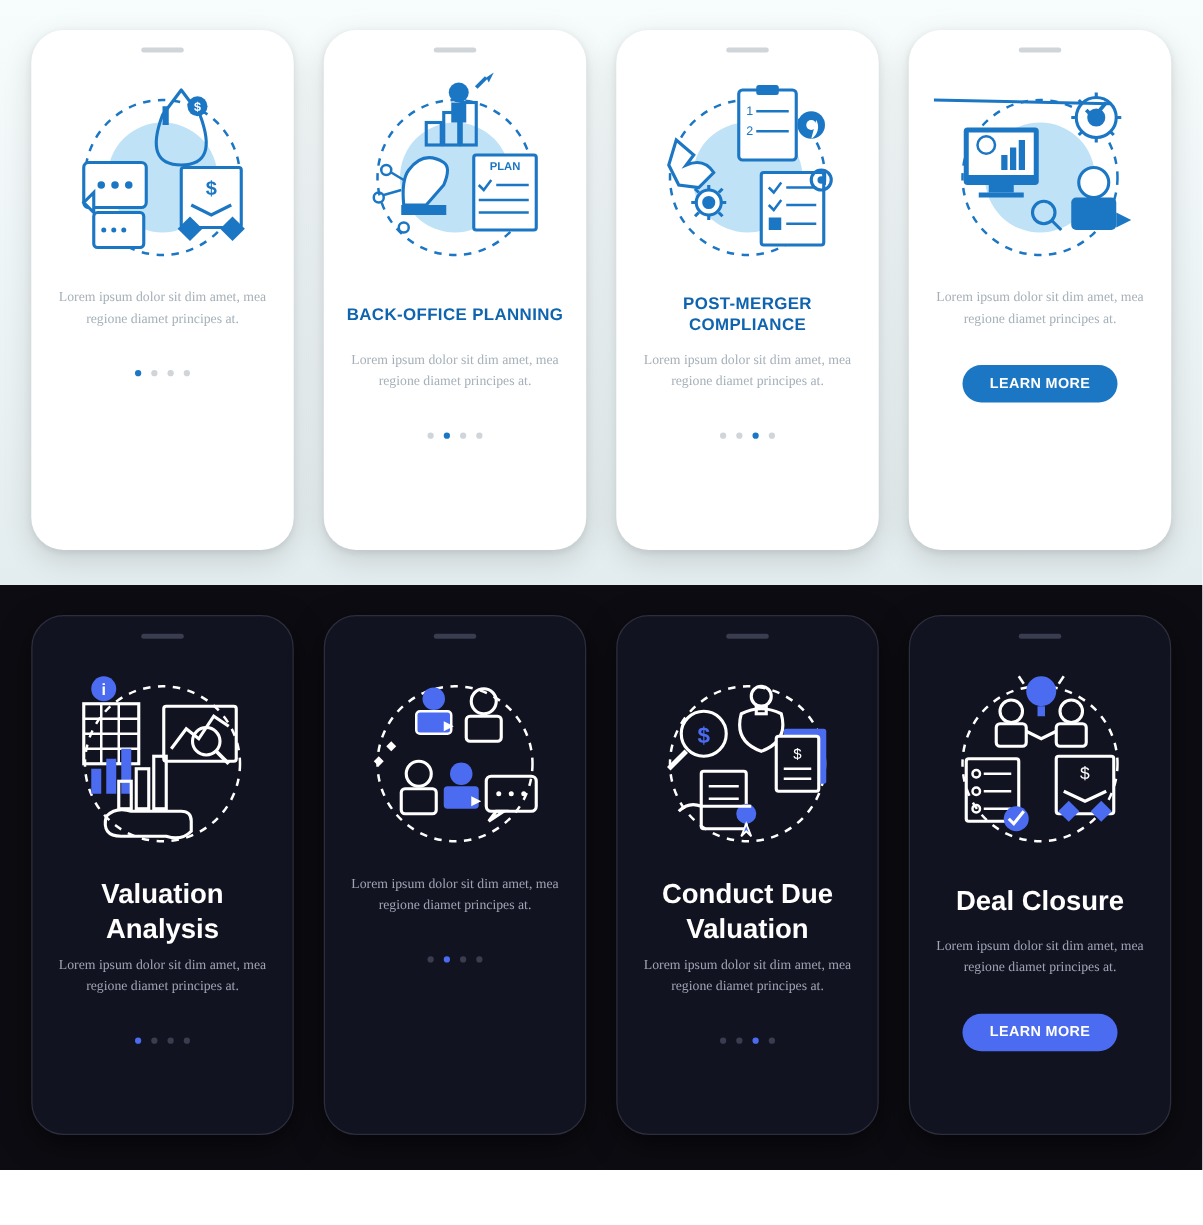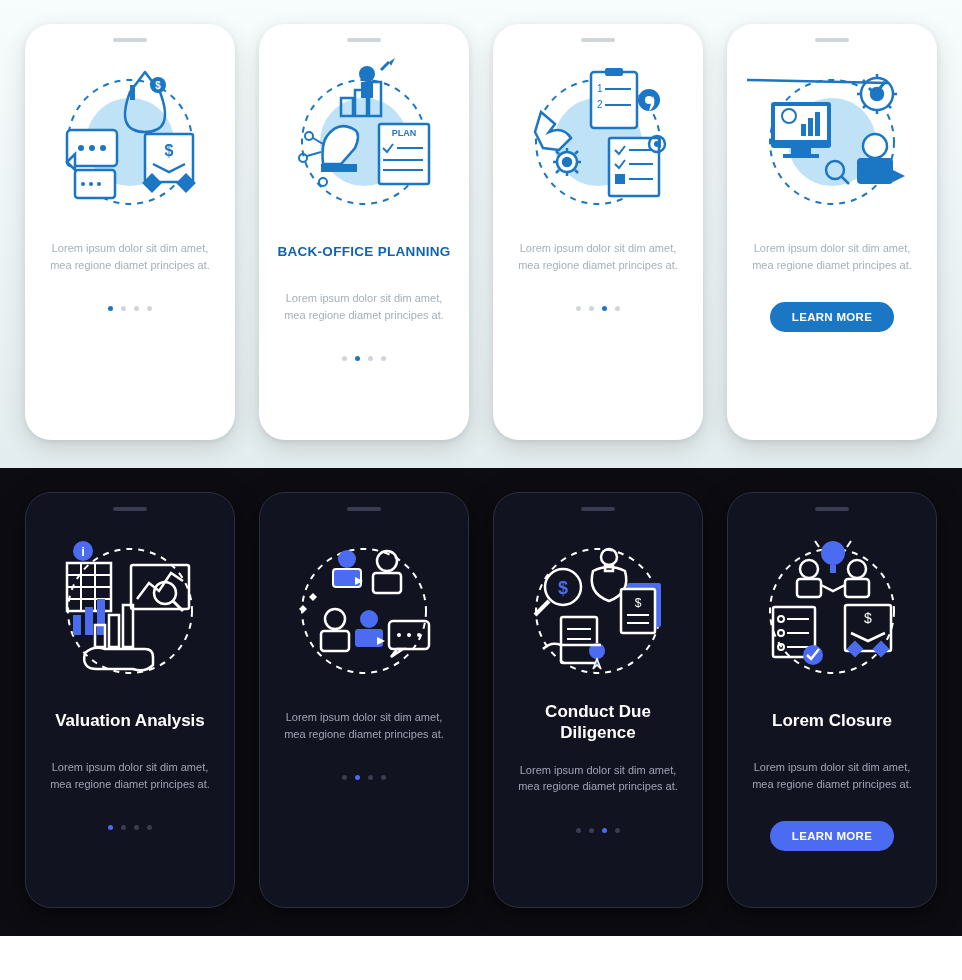--- a/index.html
+++ b/index.html
@@ -24,23 +24,23 @@
   .dark .phone { background: #121320; border: 1px solid #2c2e3d; box-shadow: 0 8px 24px rgba(0,0,0,0.5); }
 
   .speaker { width: 34px; height: 4px; border-radius: 2px; margin-top: 2px; }
   .light .speaker { background: #d0d5da; }
   .dark .speaker { background: #3a3d4f; }
 
   .illus { width: 170px; height: 170px; margin-top: 10px; position: relative; }
 
   .title { font-weight: 700; margin-top: 10px; line-height: 1.25; min-height: 40px; display: flex; align-items: center; justify-content: center; }
   .light .title { color: #0f64af; font-size: 13.5px; letter-spacing: 0.3px; text-transform: uppercase; }
-  .dark .title { color: #ffffff; font-size: 17px; }
-
-  .desc { font-size: 11px; line-height: 1.5; margin-top: 18px; padding: 0 6px; min-height: 48px; }
+  .dark .title { color: #ffffff; font-size: 22px; }
+
+  .desc { font-size: 11px; line-height: 1.5; margin-top: 8px; padding: 0 6px; min-height: 48px; font-family: Liberation Serif, serif; }
   .light .desc { color: #a6b0b8; }
   .dark .desc { color: #9fa3b5; }
 
   .dots { display: flex; gap: 8px; margin-top: 18px; }
   .dot { width: 5px; height: 5px; border-radius: 50%; }
   .light .dot { background: #d0d5da; }
   .light .dot.active { background: #1b76c4; }
   .dark .dot { background: #3a3d4f; }
   .dark .dot.active { background: #4b6cf0; }
 
@@ -158,20 +158,21 @@
         <path d="M102 98 L106 102 L112 94" fill="none" stroke="#1b76c4" stroke-width="2"></path>
           <line x1="116" y1="98" x2="140" y2="98" stroke="#1b76c4" stroke-width="2"></line>
         <path d="M102 112 L106 116 L112 108" fill="none" stroke="#1b76c4" stroke-width="2"></path>
           <line x1="116" y1="112" x2="140" y2="112" stroke="#1b76c4" stroke-width="2"></line>
         <rect x="102" y="122" width="10" height="10" fill="#1b76c4"></rect>
           <line x1="116" y1="127" x2="140" y2="127" stroke="#1b76c4" stroke-width="2"></line>
         <circle cx="144" cy="92" r="8" fill="none" stroke="#1b76c4" stroke-width="2.5"></circle>
           <circle cx="144" cy="92" r="3" fill="#1b76c4"></circle>
       </svg>
     </div>
+    <div class="title">POST-MERGER COMPLIANCE</div>
     <div class="desc">Lorem ipsum dolor sit dim amet, mea regione diamet principes at.</div>
     <div class="dots">
       <span class="dot"></span>
       <span class="dot"></span>
       <span class="dot active"></span>
       <span class="dot"></span>
     </div>
   </div>
 
   <div class="phone">
@@ -301,21 +302,21 @@
         <line x1="114" y1="94" x2="136" y2="94" stroke="#fff" stroke-width="2"></line>
         <line x1="114" y1="102" x2="136" y2="102" stroke="#fff" stroke-width="2"></line>
         <rect x="48" y="96" width="36" height="46" rx="2" fill="none" stroke="#fff" stroke-width="2.5"></rect>
         <line x1="54" y1="108" x2="78" y2="108" stroke="#fff" stroke-width="2"></line>
         <line x1="54" y1="118" x2="78" y2="118" stroke="#fff" stroke-width="2"></line>
         <circle cx="84" cy="130" r="8" fill="#4b6cf0"></circle>
         <path d="M84 138 L80 148 L84 144 L88 148 Z" fill="#4b6cf0" stroke="#fff" stroke-width="1.5"></path>
         <path d="M30 128 Q38 120 48 124 L88 124" fill="none" stroke="#fff" stroke-width="2.5"></path>
       </svg>
     </div>
-    <div class="title">Conduct Due Diligence</div>
+    <div class="title">Conduct Due Valuation</div>
     <div class="desc">Lorem ipsum dolor sit dim amet, mea regione diamet principes at.</div>
     <div class="dots">
       <span class="dot"></span>
       <span class="dot"></span>
       <span class="dot active"></span>
       <span class="dot"></span>
     </div>
   </div>
 
   <div class="phone">
@@ -341,17 +342,17 @@
           <line x1="40" y1="126" x2="62" y2="126" stroke="#fff" stroke-width="2"></line>
         <circle cx="66" cy="134" r="10" fill="#4b6cf0"></circle>
         <path d="M60 134 L64 138 L72 128" fill="none" stroke="#fff" stroke-width="2.5"></path>
         <rect x="98" y="84" width="46" height="46" rx="2" fill="none" stroke="#fff" stroke-width="2.5"></rect>
         <text x="121" y="102" text-anchor="middle" font-size="14" fill="#fff">$</text>
         <path d="M104 112 L121 120 L138 112" fill="none" stroke="#fff" stroke-width="2.5"></path>
         <rect x="128" y="122" width="12" height="12" fill="#4b6cf0" transform="rotate(45 134 128)"></rect>
         <rect x="102" y="122" width="12" height="12" fill="#4b6cf0" transform="rotate(45 108 128)"></rect>
       </svg>
     </div>
-    <div class="title">Lorem Closure</div>
+    <div class="title">Deal Closure</div>
     <div class="desc">Lorem ipsum dolor sit dim amet, mea regione diamet principes at.</div>
     <button class="cta">LEARN MORE</button>
   </div>
 </div>
 
 </body></html>

